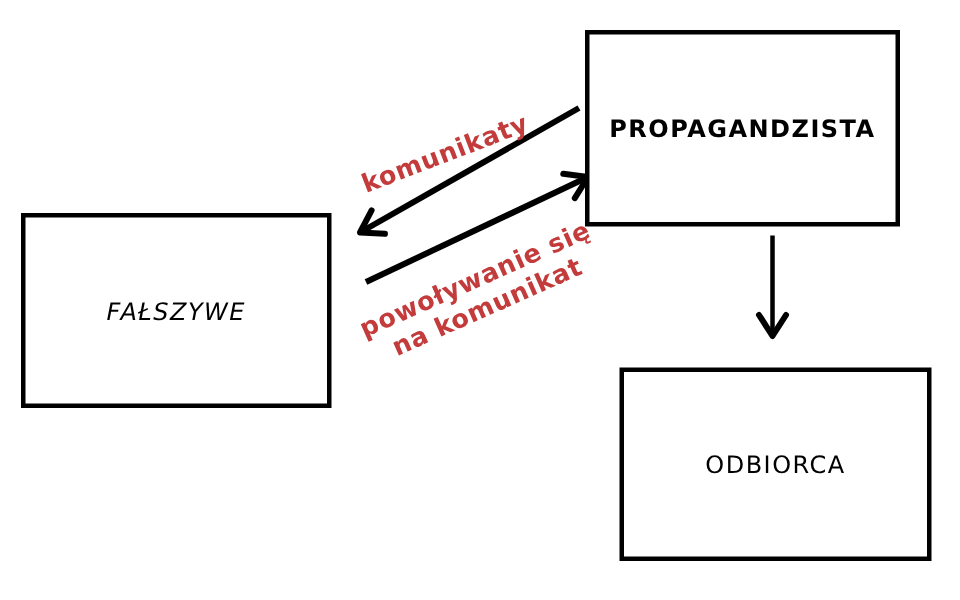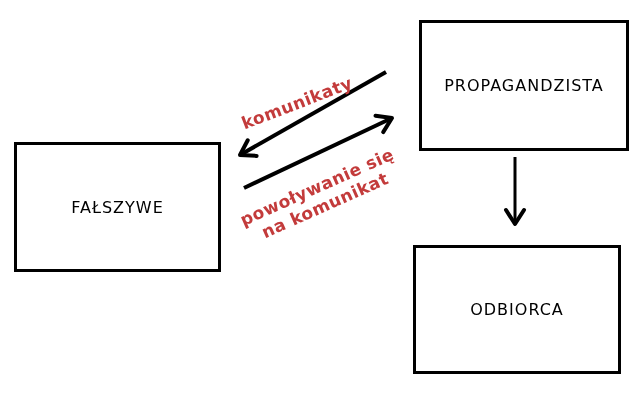--- a/index.html
+++ b/index.html
@@ -34,26 +34,28 @@
     color: #000000;
     font-size: 16px;
     letter-spacing: 1px;
     line-height: 25px;
   }
   .box-false-source {
     left: 14px;
     top: 142px;
     width: 201px;
     height: 124px;
+    font-style: italic;
   }
   .box-propagandist {
-    left: 419px;
+    left: 390px;
     top: 20px;
     width: 204px;
     height: 125px;
+    font-weight: bold;
   }
   .box-receiver {
     left: 413px;
     top: 245px;
     width: 202px;
     height: 123px;
   }
   .edge-label {
     position: absolute;
     color: #c33b3b;

